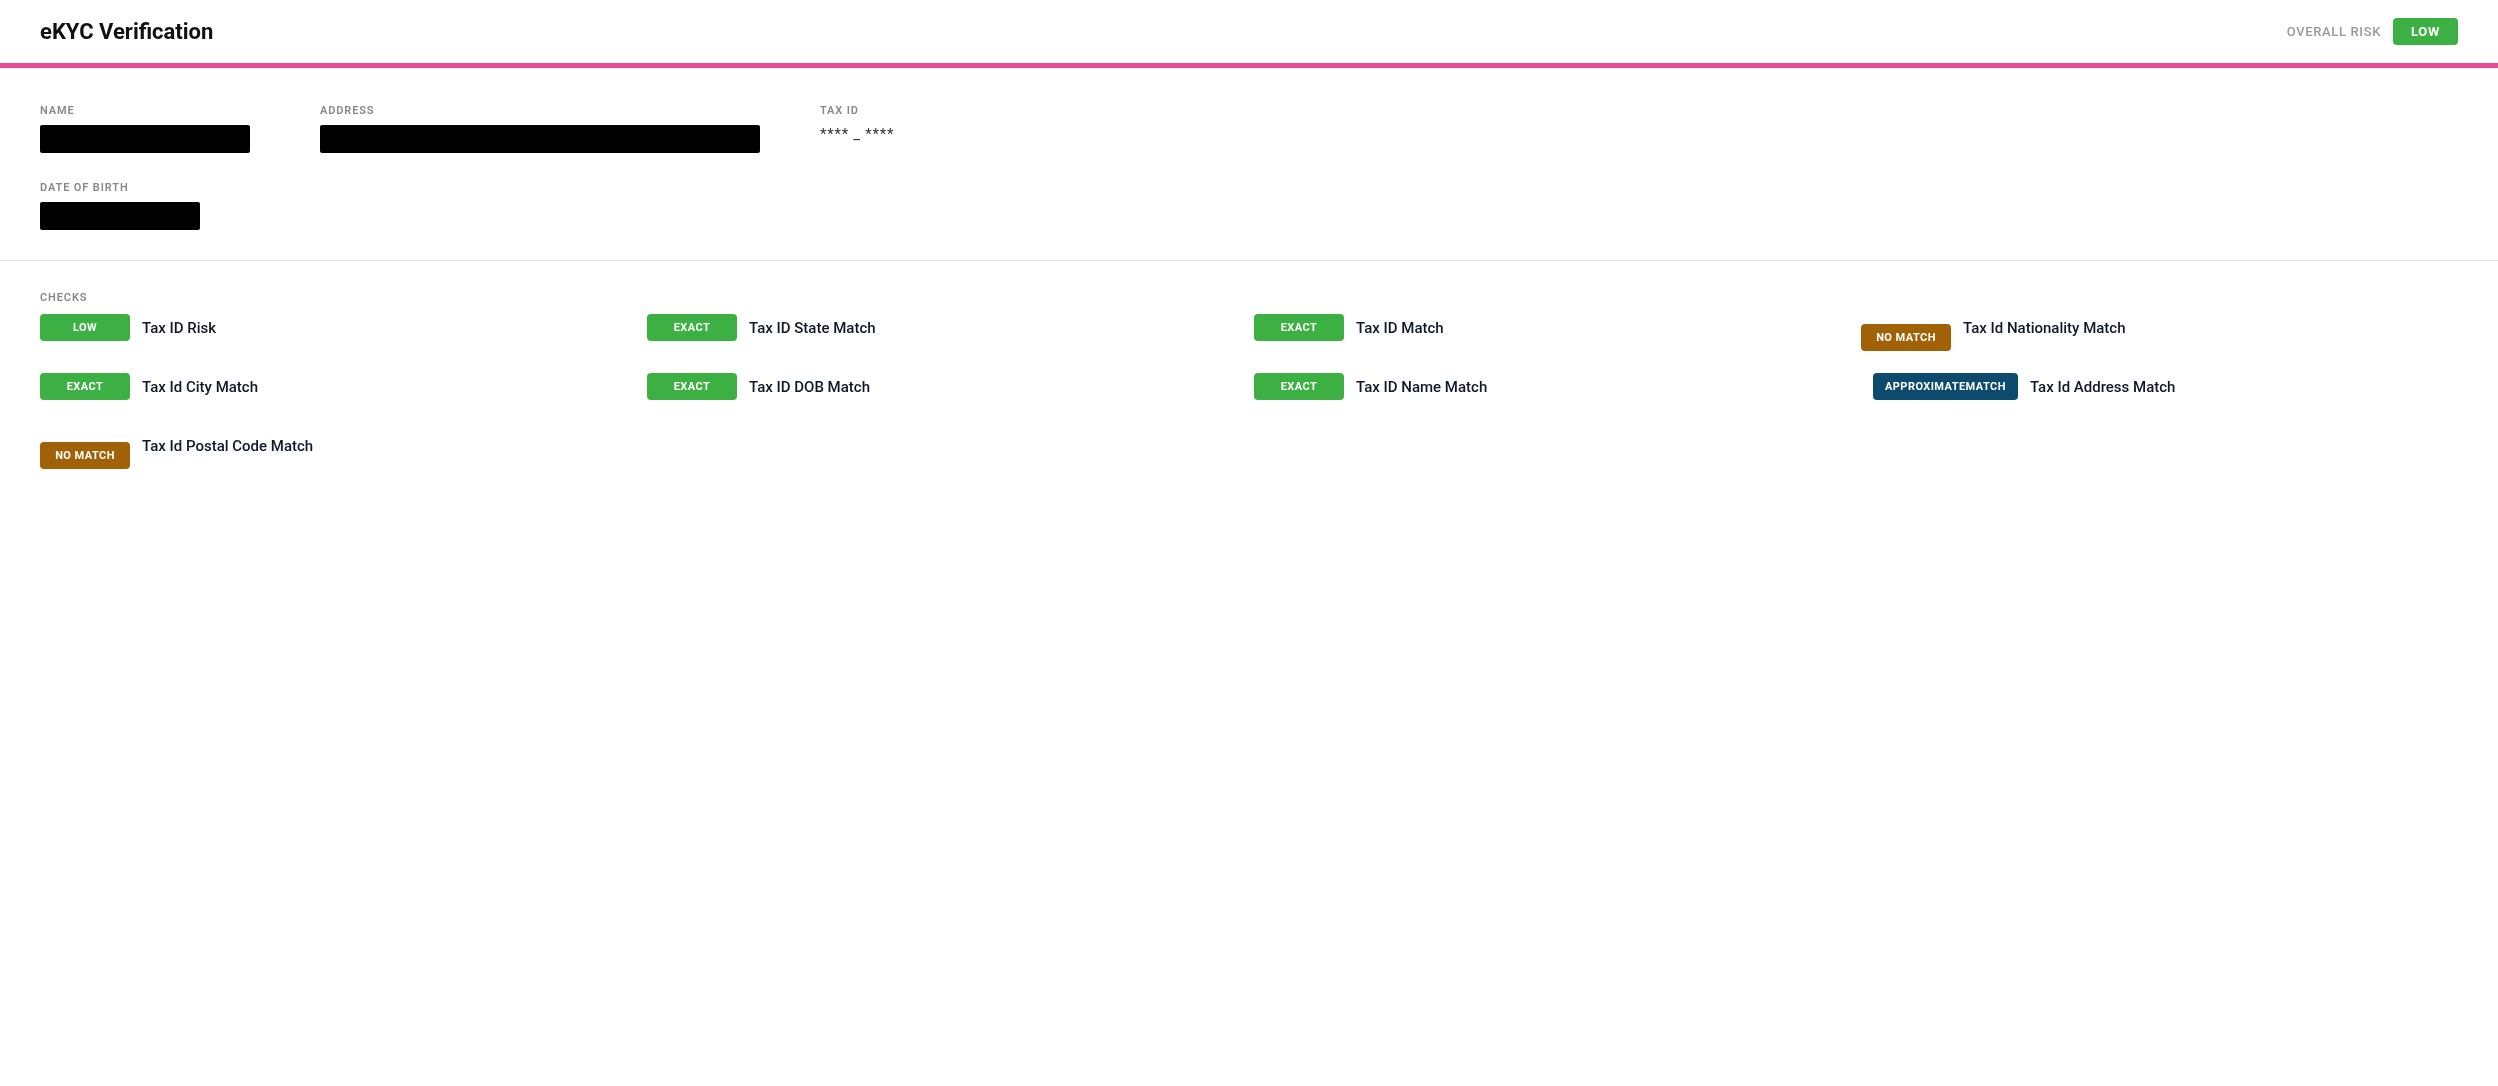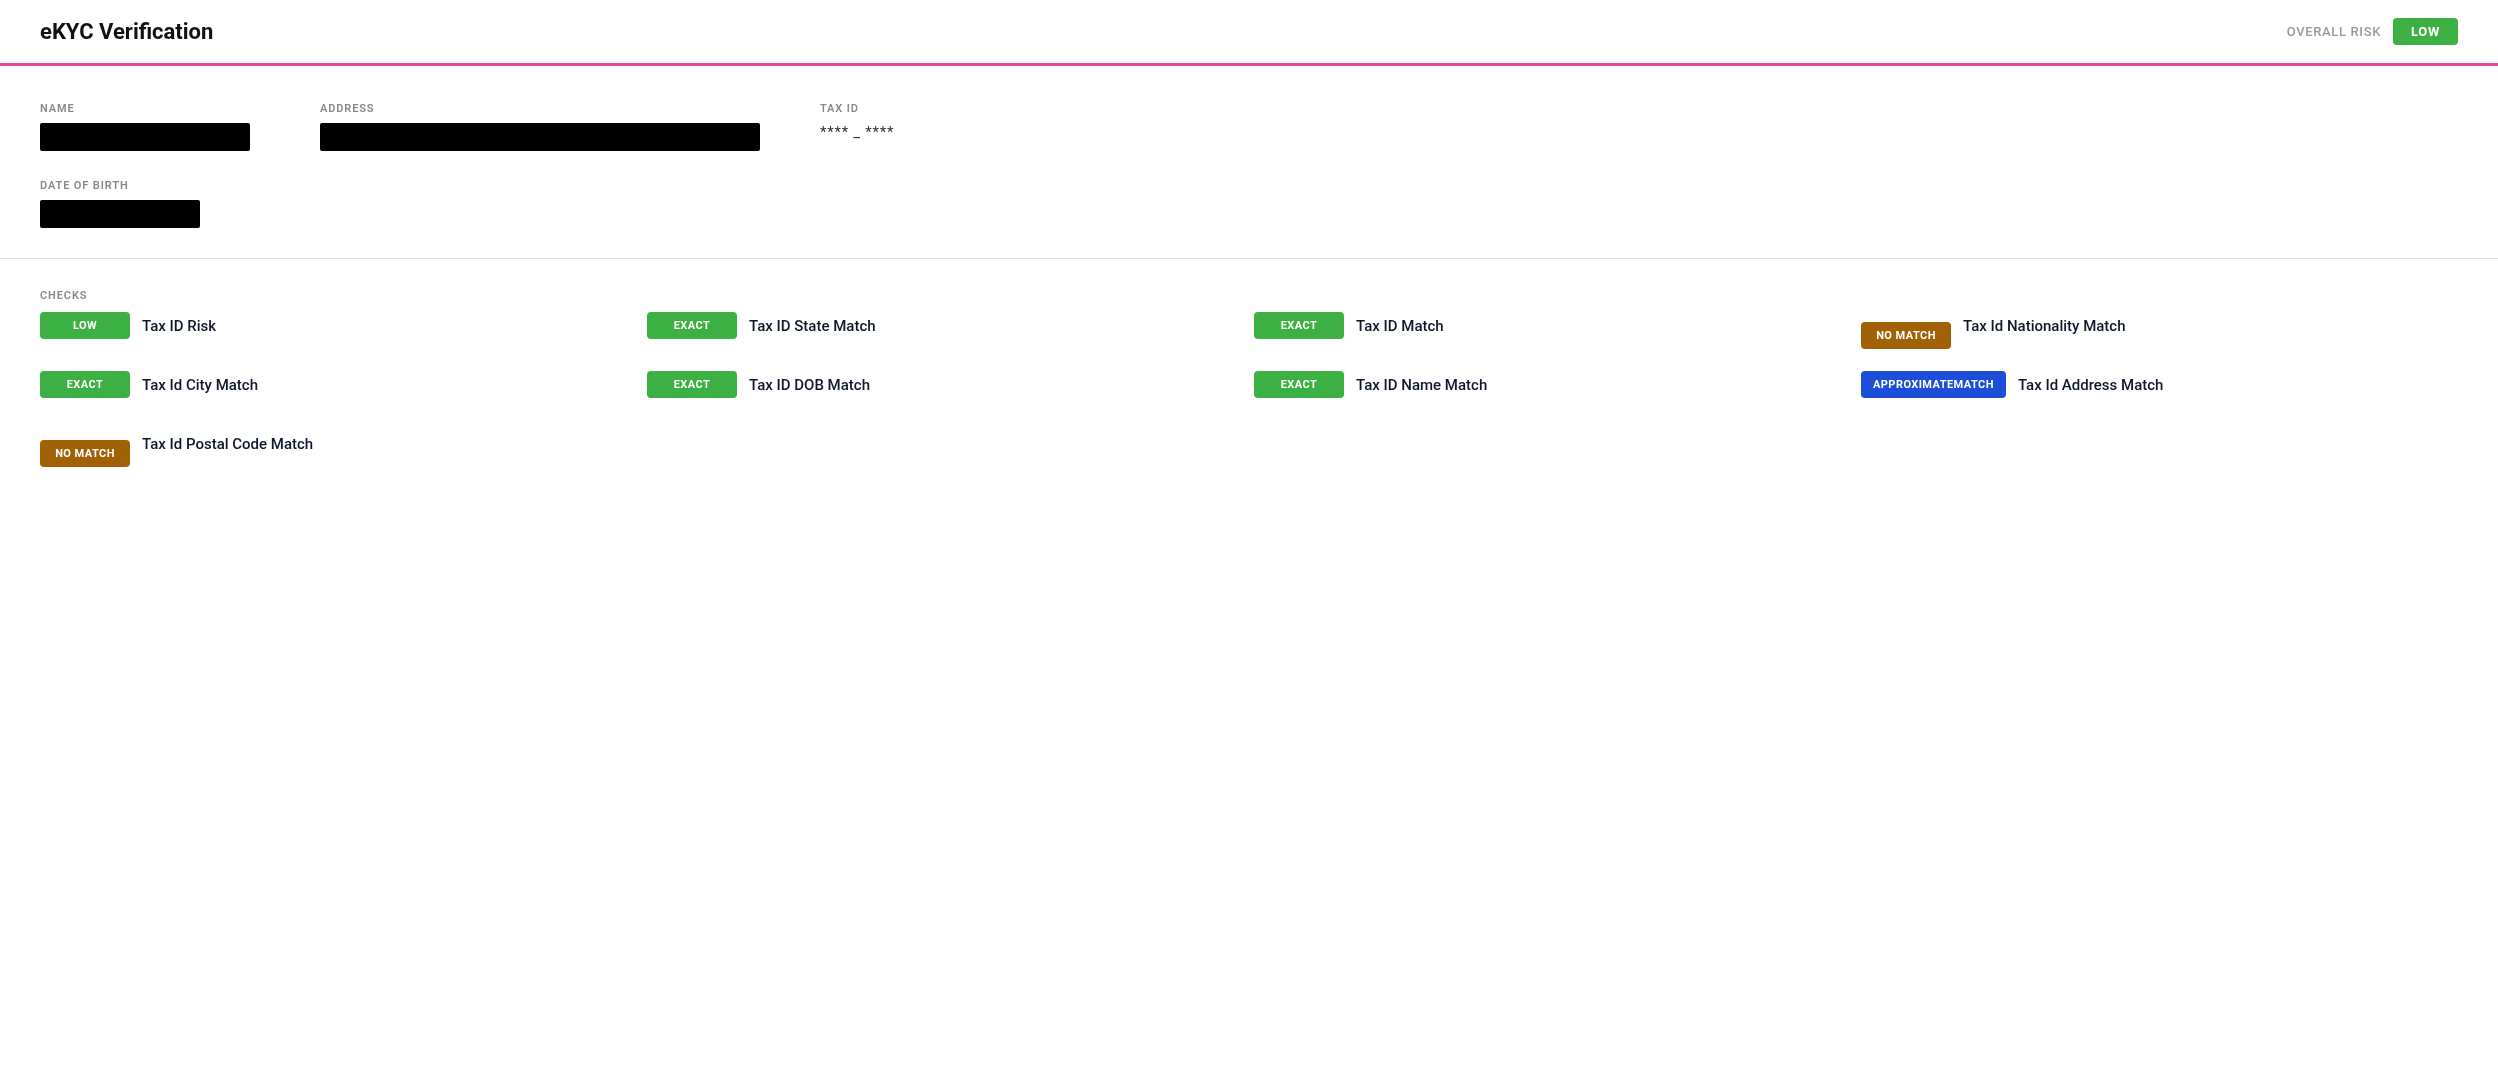--- a/index.html
+++ b/index.html
@@ -10,21 +10,21 @@
     body {
       font-family: -apple-system, BlinkMacSystemFont, 'Segoe UI', Roboto, sans-serif;
       background: #ffffff;
       color: #333;
     }
     .header {
       display: flex;
       align-items: center;
       justify-content: space-between;
       padding: 18px 40px;
-      border-bottom: 3px solid #ec4899;
+      border-bottom: 5px solid #ec4899;
     }
     .header-title {
       font-size: 22px;
       font-weight: 700;
       color: #111;
     }
     .header-right {
       display: flex;
       align-items: center;
       gap: 12px;
@@ -117,21 +117,21 @@
       font-weight: 700;
       letter-spacing: 0.04em;
       padding: 7px 12px;
       min-width: 90px;
       text-align: center;
       white-space: nowrap;
       color: #fff;
     }
     .badge-green { background: #3cb043; }
     .badge-red { background: #a16207; margin-top: 20px; }
-    .badge-gray { background: #1d4ed8; }
+    .badge-gray { background: #0c4a6e; margin-left: 12px; }
     .check-text {
       font-size: 15px;
       color: #0f172a;
       font-weight: 500;
     }
   </style>
 </head>
 <body>
 
 <div class="header">

